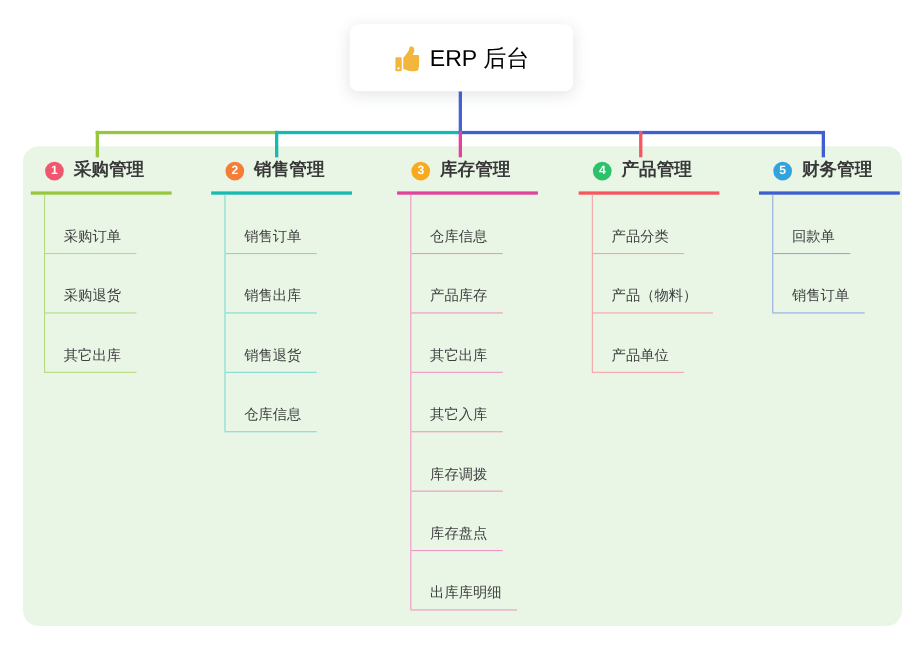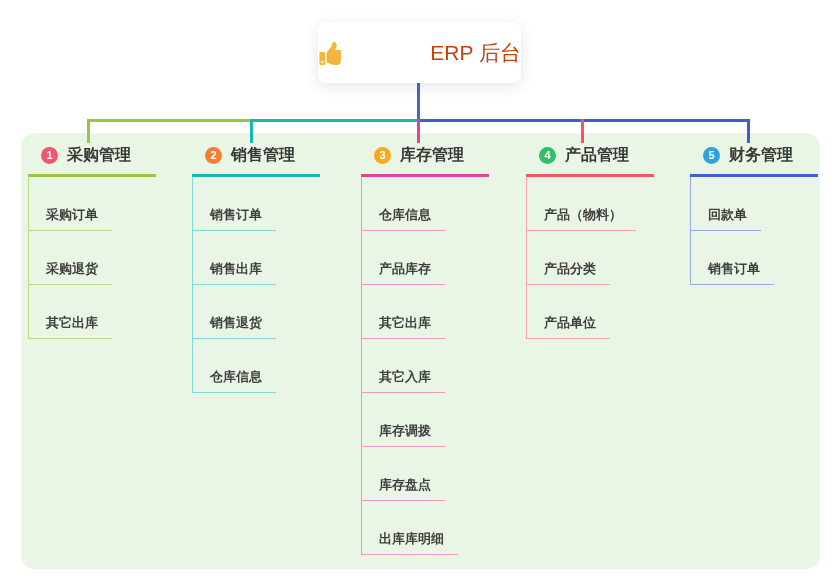--- a/index.html
+++ b/index.html
@@ -7,22 +7,22 @@
     width:839px;height:588px;position:relative;overflow:hidden;
     background:#ffffff;
     font-family:"Liberation Sans","DejaVu Sans",sans-serif;
     color:#3a3a3a;
   }
   
   .root-node{
     position:absolute;left:318px;top:22px;width:203px;height:61px;
     background:#ffffff;border-radius:8px;
     box-shadow:0 3px 14px rgba(60,70,90,.14);
-    display:flex;align-items:center;justify-content:space-between;gap:10px;
-    font-size:21px;color:#c2410c;font-weight:500;
+    display:flex;align-items:center;justify-content:center;gap:10px;
+    font-size:21px;color:#000000;font-weight:500;
   }
   .thumb-icon{width:23px;height:23px;flex:0 0 auto;margin-top:2px;}
   
   .line{position:absolute;}
   .ln-root   {left:417px;top:83px;width:3px;height:38px;}
   .ln-h1     {left:87px; top:119px;width:166px;height:3px;}
   .ln-h2     {left:251px;top:119px;width:168px;height:3px;}
   .ln-h3     {left:417px;top:119px;width:333px;height:3px;}
   .ln-v1     {left:87px; top:119px;width:3px;height:24px;}
   .ln-v2     {left:250px;top:119px;width:3px;height:24px;}
@@ -48,23 +48,23 @@
     border-bottom:3px solid var(--c);
     font-size:16px;font-weight:600;color:#383838;
     line-height:22px;
   }
   .badge{
     width:17px;height:17px;border-radius:50%;
     color:#fff;font-size:11px;font-weight:700;line-height:17px;
     text-align:center;flex:0 0 auto;
   }
   .subs{
+    margin-left:12px;
     border-left:1.5px solid var(--t);
     width:max-content;
-    font-weight:bold;
   }
   .sub{
     height:54px;box-sizing:border-box;
     display:flex;align-items:flex-end;
     width:max-content;
     padding:0 14px 6px 17px;
     border-bottom:1.5px solid var(--t);
     font-size:13px;color:#404040;
     white-space:nowrap;
   }
@@ -129,22 +129,22 @@
         <div class="sub">库存盘点</div>
         <div class="sub">出库库明细</div>
       </div>
   </div>
     <div class="col col-4" style="--c: #f5565f; --t: #f8a3a8;">
     <div class="branch-title">
       <span class="badge" style="background-color: rgb(45, 194, 106);">4</span>
       <span class="label">产品管理</span>
     </div>
     <div class="subs">
+        <div class="sub">产品分类</div>
         <div class="sub">产品（物料）</div>
-        <div class="sub">产品分类</div>
         <div class="sub">产品单位</div>
       </div>
   </div>
     <div class="col col-5" style="--c: #3f5fd1; --t: #95a9e2;">
     <div class="branch-title">
       <span class="badge" style="background-color: rgb(49, 163, 220);">5</span>
       <span class="label">财务管理</span>
     </div>
     <div class="subs">
         <div class="sub">回款单</div>

